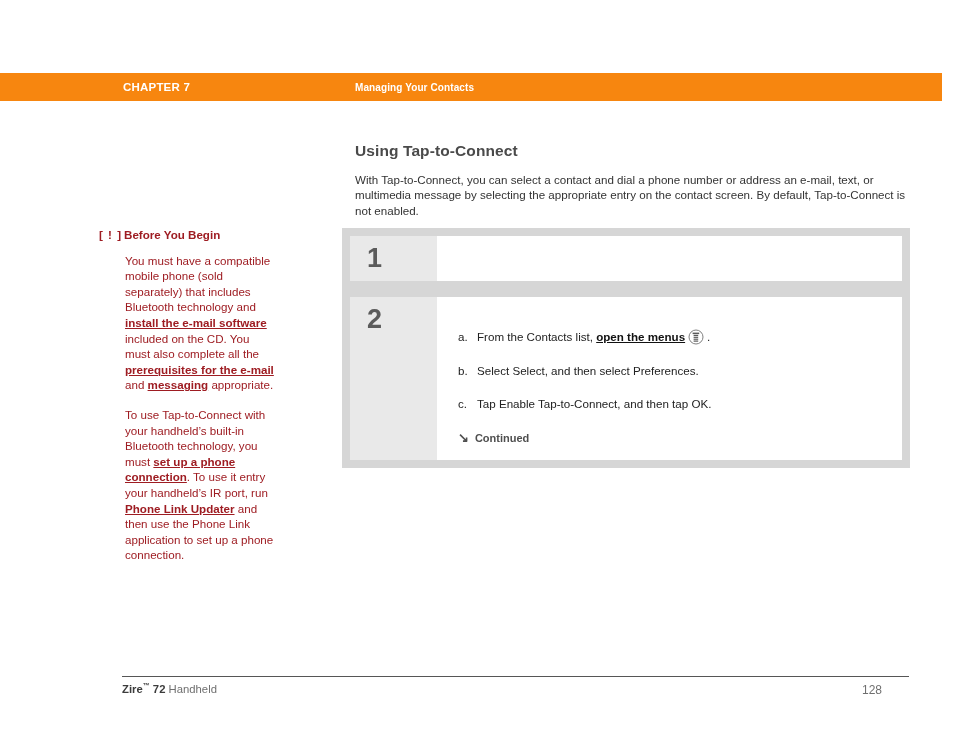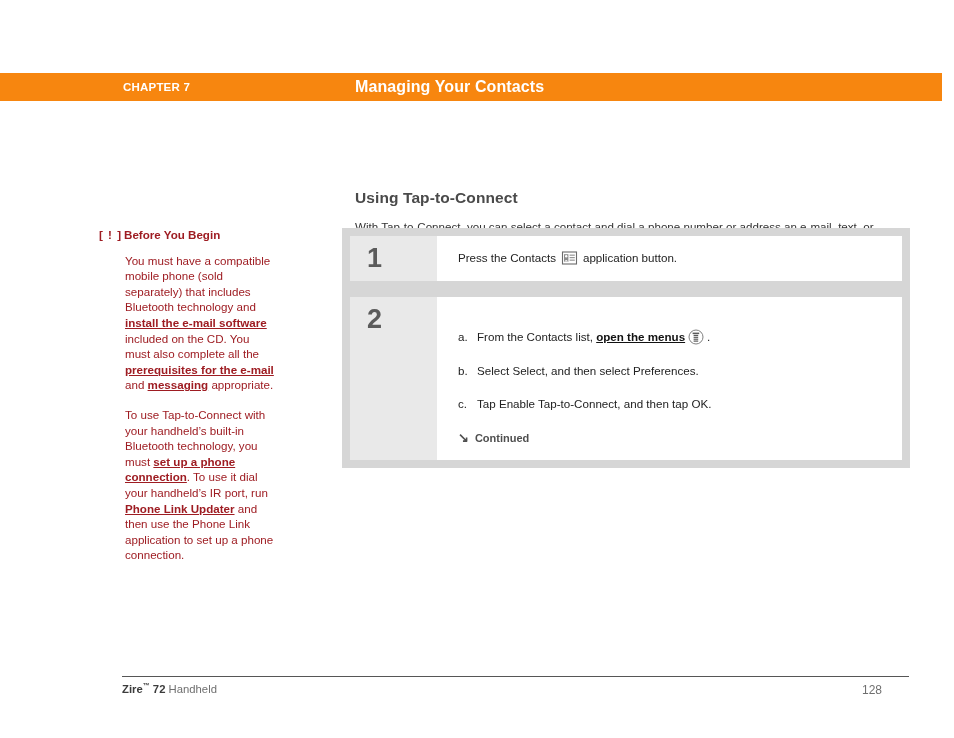--- a/index.html
+++ b/index.html
@@ -33,21 +33,21 @@
     left: 123px;
     font-size: 11.5px;
     font-weight: bold;
     color: #ffffff;
     letter-spacing: 0.2px;
     white-space: nowrap;
   }
   .header-title {
     position: absolute;
     left: 355px;
-    font-size: 16px;
+    font-size: 10px;
     font-weight: bold;
     color: #ffffff;
     letter-spacing: 0.1px;
     white-space: nowrap;
   }
 
   
   .sidebar {
     position: absolute;
     left: 99px;
@@ -82,21 +82,20 @@
     text-decoration: underline;
     color: #9E1C22;
   }
 
   
   .main {
     position: absolute;
     left: 355px;
     top: 142px;
     width: 556px;
-    margin-top: 47px;
   }
   h1.section-title {
     margin: 0 0 12px 0;
     font-size: 15.5px;
     font-weight: bold;
     color: #4a4a4a;
     letter-spacing: 0.1px;
   }
   p.intro {
     margin: 0;
@@ -244,51 +243,34 @@
   <span class="header-chapter">CHAPTER 7</span>
   <span class="header-title">Managing Your Contacts</span>
 </div>
 
 <div class="sidebar">
   <div class="sidebar-head">
     <span class="sidebar-bang">[ ! ]</span><span>Before You Begin</span>
   </div>
   <div class="sidebar-body">
     <p><span>You must have a compatible mobile phone (sold separately) that includes Bluetooth technology and </span><a class="lnk" href="#">install the e-mail software</a><span> included on the CD. You must also complete all the </span><a class="lnk" href="#">prerequisites for the e-mail</a><span> and </span><a class="lnk" href="#">messaging</a><span> appropriate.</span></p>
-    <p><span>To use Tap-to-Connect with your handheld’s built-in Bluetooth technology, you must </span><a class="lnk" href="#">set up a phone connection</a><span>. To use it dial your handheld’s IR port, run </span><a class="lnk" href="#">Phone Link Updater</a><span> and then use the Phone Link application to set up a phone connection.</span></p>
+    <p><span>To use Tap-to-Connect with your handheld’s built-in Bluetooth technology, you must </span><a class="lnk" href="#">set up a phone connection</a><span>. To use it entry your handheld’s IR port, run </span><a class="lnk" href="#">Phone Link Updater</a><span> and then use the Phone Link application to set up a phone connection.</span></p>
   </div>
 </div>
 
 <div class="main">
   <h1 class="section-title">Using Tap-to-Connect</h1>
   <p class="intro">With Tap-to-Connect, you can select a contact and dial a phone number or address an e-mail, text, or multimedia message by selecting the appropriate entry on the contact screen. By default, Tap-to-Connect is not enabled.</p>
 </div>
 
 <div class="steps">
 
   <div class="step">
     <div class="step-inner">
       <div class="step-num">1</div>
-      <div class="step-body">
-        <div class="lead">
-          <span>Press the Contacts</span>
-          <span class="icon-contacts">
-            <svg viewBox="0 0 17 14" width="17" height="14" xmlns="http://www.w3.org/2000/svg">
-              <rect x="1.5" y="1" width="14" height="12" fill="#ffffff" stroke="#6b6b6b" stroke-width="1.1"></rect>
-              <rect x="3" y="3.2" width="4.4" height="7.6" fill="#8c8c8c"></rect>
-              <circle cx="5.2" cy="5.3" r="1.2" fill="#ffffff"></circle>
-              <path d="M3.3 10.6 Q5.2 7.4 7.1 10.6 Z" fill="#ffffff"></path>
-              <rect x="8.6" y="3.6" width="5.2" height="1.1" fill="#8c8c8c"></rect>
-              <rect x="8.6" y="6.1" width="5.2" height="1.1" fill="#8c8c8c"></rect>
-              <rect x="8.6" y="8.6" width="5.2" height="1.1" fill="#8c8c8c"></rect>
-            </svg>
-          </span>
-          <span>application button.</span>
-        </div>
-      </div>
     </div>
   </div>
 
   <div class="step">
     <div class="step-inner">
       <div class="step-num">2</div>
       <div class="step-body">
         <ul class="sub-list">
 
           <li>

